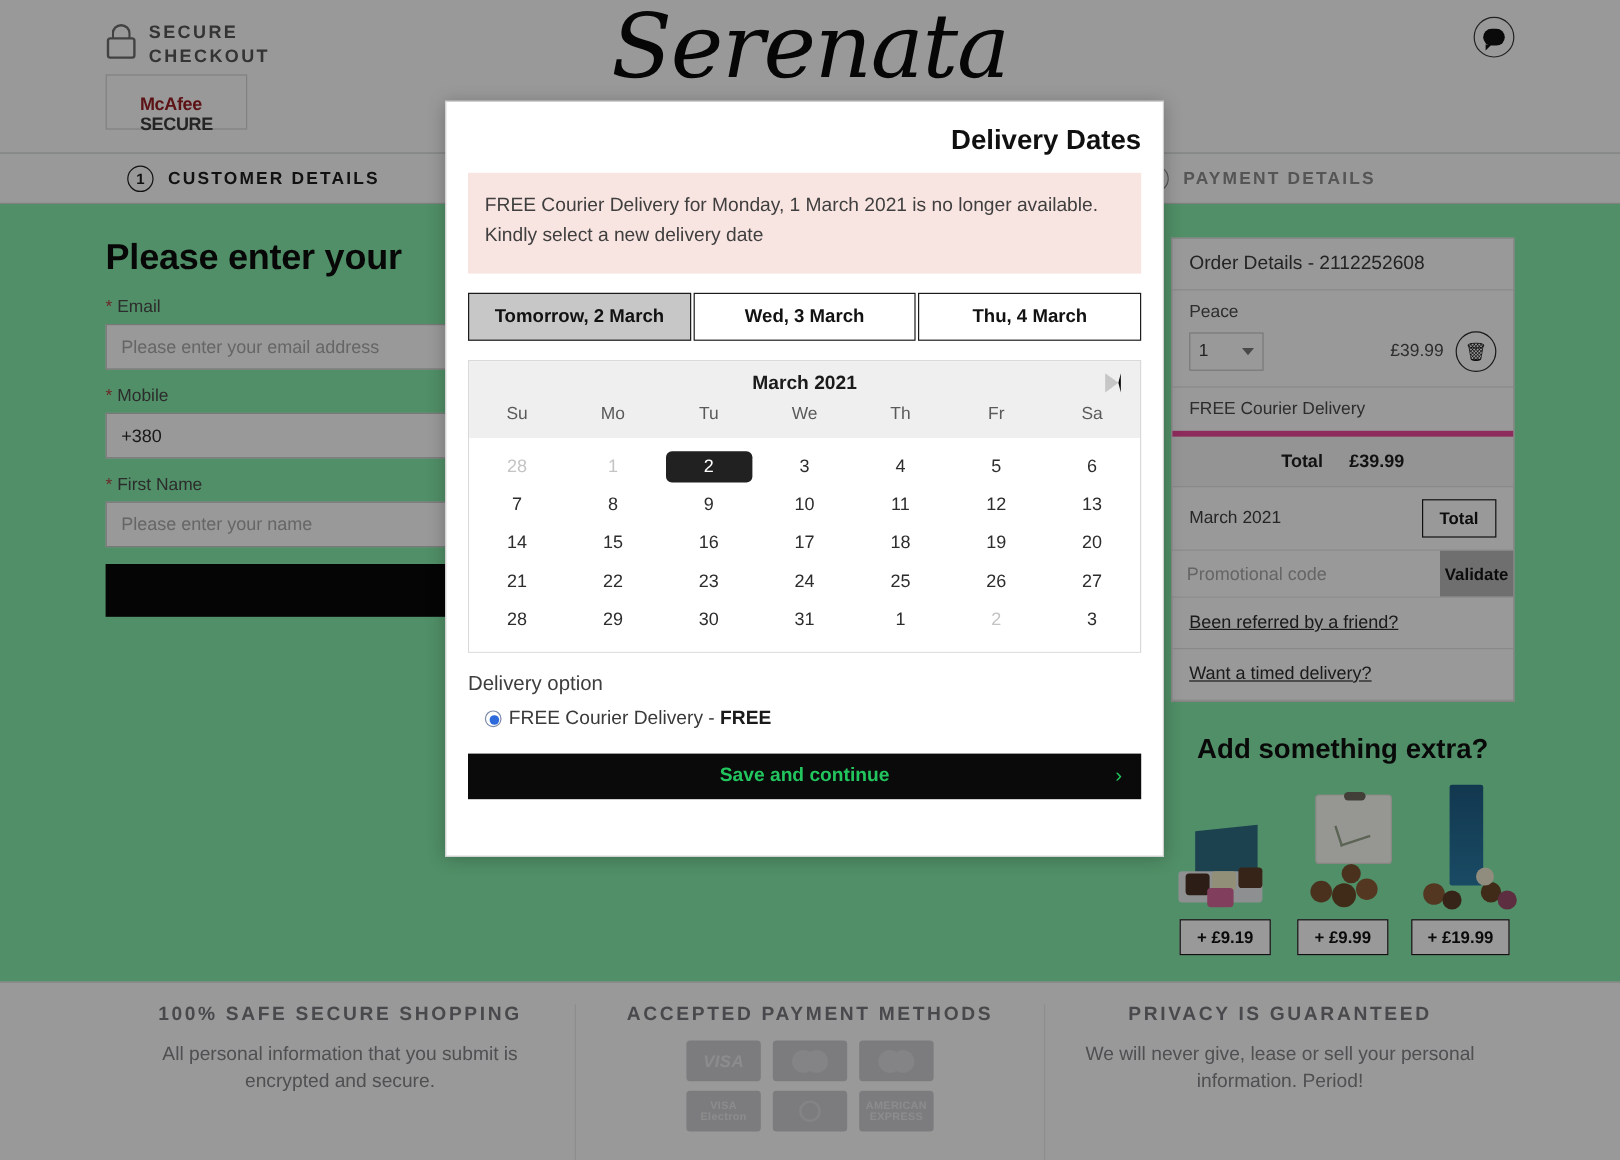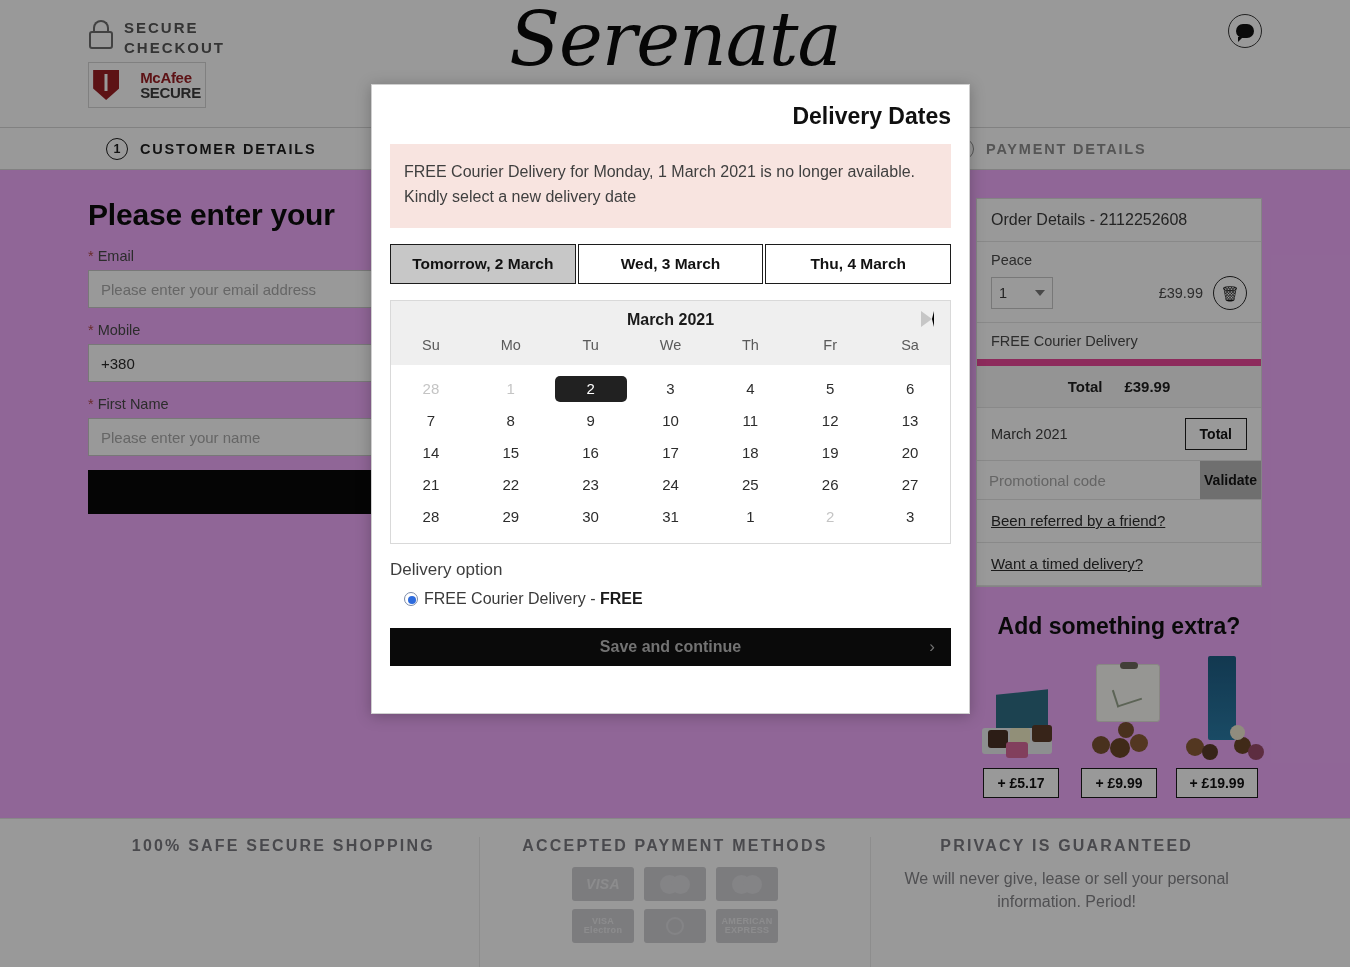--- a/index.html
+++ b/index.html
@@ -7,21 +7,21 @@
     width: 1350px; height: 967px;
     font-family: "Liberation Sans", sans-serif;
     background: #ffffff;
     overflow: hidden;
   }
   #page { position: relative; width: 1350px; height: 967px; }
 
   
   #backdrop-page {
     position: absolute; inset: 0;
-    background: #f0abfc;
+    background: #86efac;
     border-radius: 23px;
   }
   #dim-overlay {
     position: absolute; inset: 0;
     background: rgba(0,0,0,0.40);
     z-index: 50;
   }
 
   
   .site-header {
@@ -44,20 +44,21 @@
   }
   .secure-text {
     font-size: 15px; font-weight: 700; letter-spacing: 2px;
     color: #575757; line-height: 1.32; text-transform: uppercase;
   }
   .mcafee {
     position: absolute; left: 88px; top: 62px;
     width: 118px; height: 46px; border: 1px solid #d6d6d6;
     display: flex; align-items: center; justify-content: center; gap: 21px;
     background: #fff;
+    flex-direction: column;
   }
   .mcafee .shield {
     width: 26px; height: 30px; background: #9b1f24;
     clip-path: polygon(0 0, 100% 0, 100% 62%, 50% 100%, 0 62%);
     position: relative;
   }
   .mcafee .shield::after {
     content: ""; position: absolute; left: 50%; top: 4px;
     width: 3px; height: 17px; background: #fff; transform: translateX(-50%);
   }
@@ -146,21 +147,21 @@
   }
   .caret-down { width: 0; height: 0; border-left: 5px solid transparent;
     border-right: 5px solid transparent; border-top: 6px solid #7a7a7a; }
   .order-price { margin-left: auto; font-size: 14.5px; color: #4b4b4b; }
   .trash-btn {
     width: 34px; height: 34px; border-radius: 50%; border: 1.5px solid #2b2b2b;
     background: transparent; display:flex; align-items:center; justify-content:center;
   }
   .trash-glyph { font-size: 15px; color: #161616; line-height: 1; }
   .order-ship { padding: 10px 14px; font-size: 14.5px; color: #4b4b4b;
-    border-bottom: 7px solid #ec4899; }
+    border-bottom: 5px solid #ec4899; }
   .order-total-row {
     display: flex; justify-content: center; gap: 22px; padding: 12px 14px;
     background: #f7f7f7; border-bottom: 1px solid #e4e4e4;
     font-size: 15px; font-weight: 700; color: #1f1f1f;
   }
   .order-date-row {
     display: flex; align-items: center; justify-content: space-between;
     padding: 10px 14px; border-bottom: 1px solid #e4e4e4;
   }
   .order-date-txt { font-size: 14.5px; color: #3f3f3f; }
@@ -305,21 +306,21 @@
     border: 1px solid #7b8aa8; background: #fff; position: relative;
   }
   .radio-dot::after {
     content: ""; position: absolute; left: 3px; top: 3px;
     width: 8px; height: 8px; border-radius: 50%; background: #2d6bdd;
   }
   .radio-label { font-size: 16px; color: #3a3a3a; }
   .radio-label b { color: #1a1a1a; }
   .save-btn {
     margin-top: 20px; width: 100%; height: 38px; background: #0a0a0a;
-    border: none; color: #737373; font-size: 16px; font-weight: 700;
+    border: none; color: #22c55e; font-size: 16px; font-weight: 700;
     position: relative; font-family: "Liberation Sans", sans-serif;
   }
   .save-btn .chev {
     position: absolute; right: 16px; top: 50%; transform: translateY(-50%);
     font-size: 17px; font-weight: 400;
   }
 </style>
 </head>
 <body>
 
@@ -444,21 +445,21 @@
         <div class="extras">
           <div class="extra-card">
             <div class="extra-thumb">
               <span class="p1-box"></span>
                 <span class="p1-tray"></span>
               <span class="p1-c1"></span>
                 <span class="p1-c2"></span>
               <span class="p1-c3"></span>
                 <span class="p1-c4"></span>
             </div>
-            <div class="extra-price">+ £5.17</div>
+            <div class="extra-price">+ £9.19</div>
           </div>
           <div class="extra-card">
             <div class="extra-thumb">
               <span class="p2-box"></span>
                 <span class="p2-lid"></span>
                 <span class="p2-leaf"></span>
               <span class="p2-c" style="left:18px;bottom:6px;width:18px;height:18px;"></span>
               <span class="p2-c" style="left:36px;bottom:2px;width:20px;height:20px;background:#6b4728;"></span>
               <span class="p2-c" style="left:56px;bottom:8px;width:18px;height:18px;background:#8a5d38;"></span>
               <span class="p2-c" style="left:44px;bottom:22px;width:16px;height:16px;background:#7a5233;"></span>
@@ -476,20 +477,21 @@
             </div>
             <div class="extra-price">+ £19.99</div>
           </div>
         </div>
       </div>
     </div>
 
     <div class="site-footer">
       <div class="foot-col">
         <div class="foot-title">100% SAFE SECURE SHOPPING</div>
+        <div class="foot-text">All personal information that you submit is encrypted and secure.</div>
       </div>
       <div class="foot-col">
         <div class="foot-title">ACCEPTED PAYMENT METHODS</div>
         <div class="cards">
           <div class="card-chip visa">VISA</div>
           <div class="card-chip">
             <span class="mc-d1"></span>
               <span class="mc-d2"></span>
           </div>
           <div class="card-chip">

